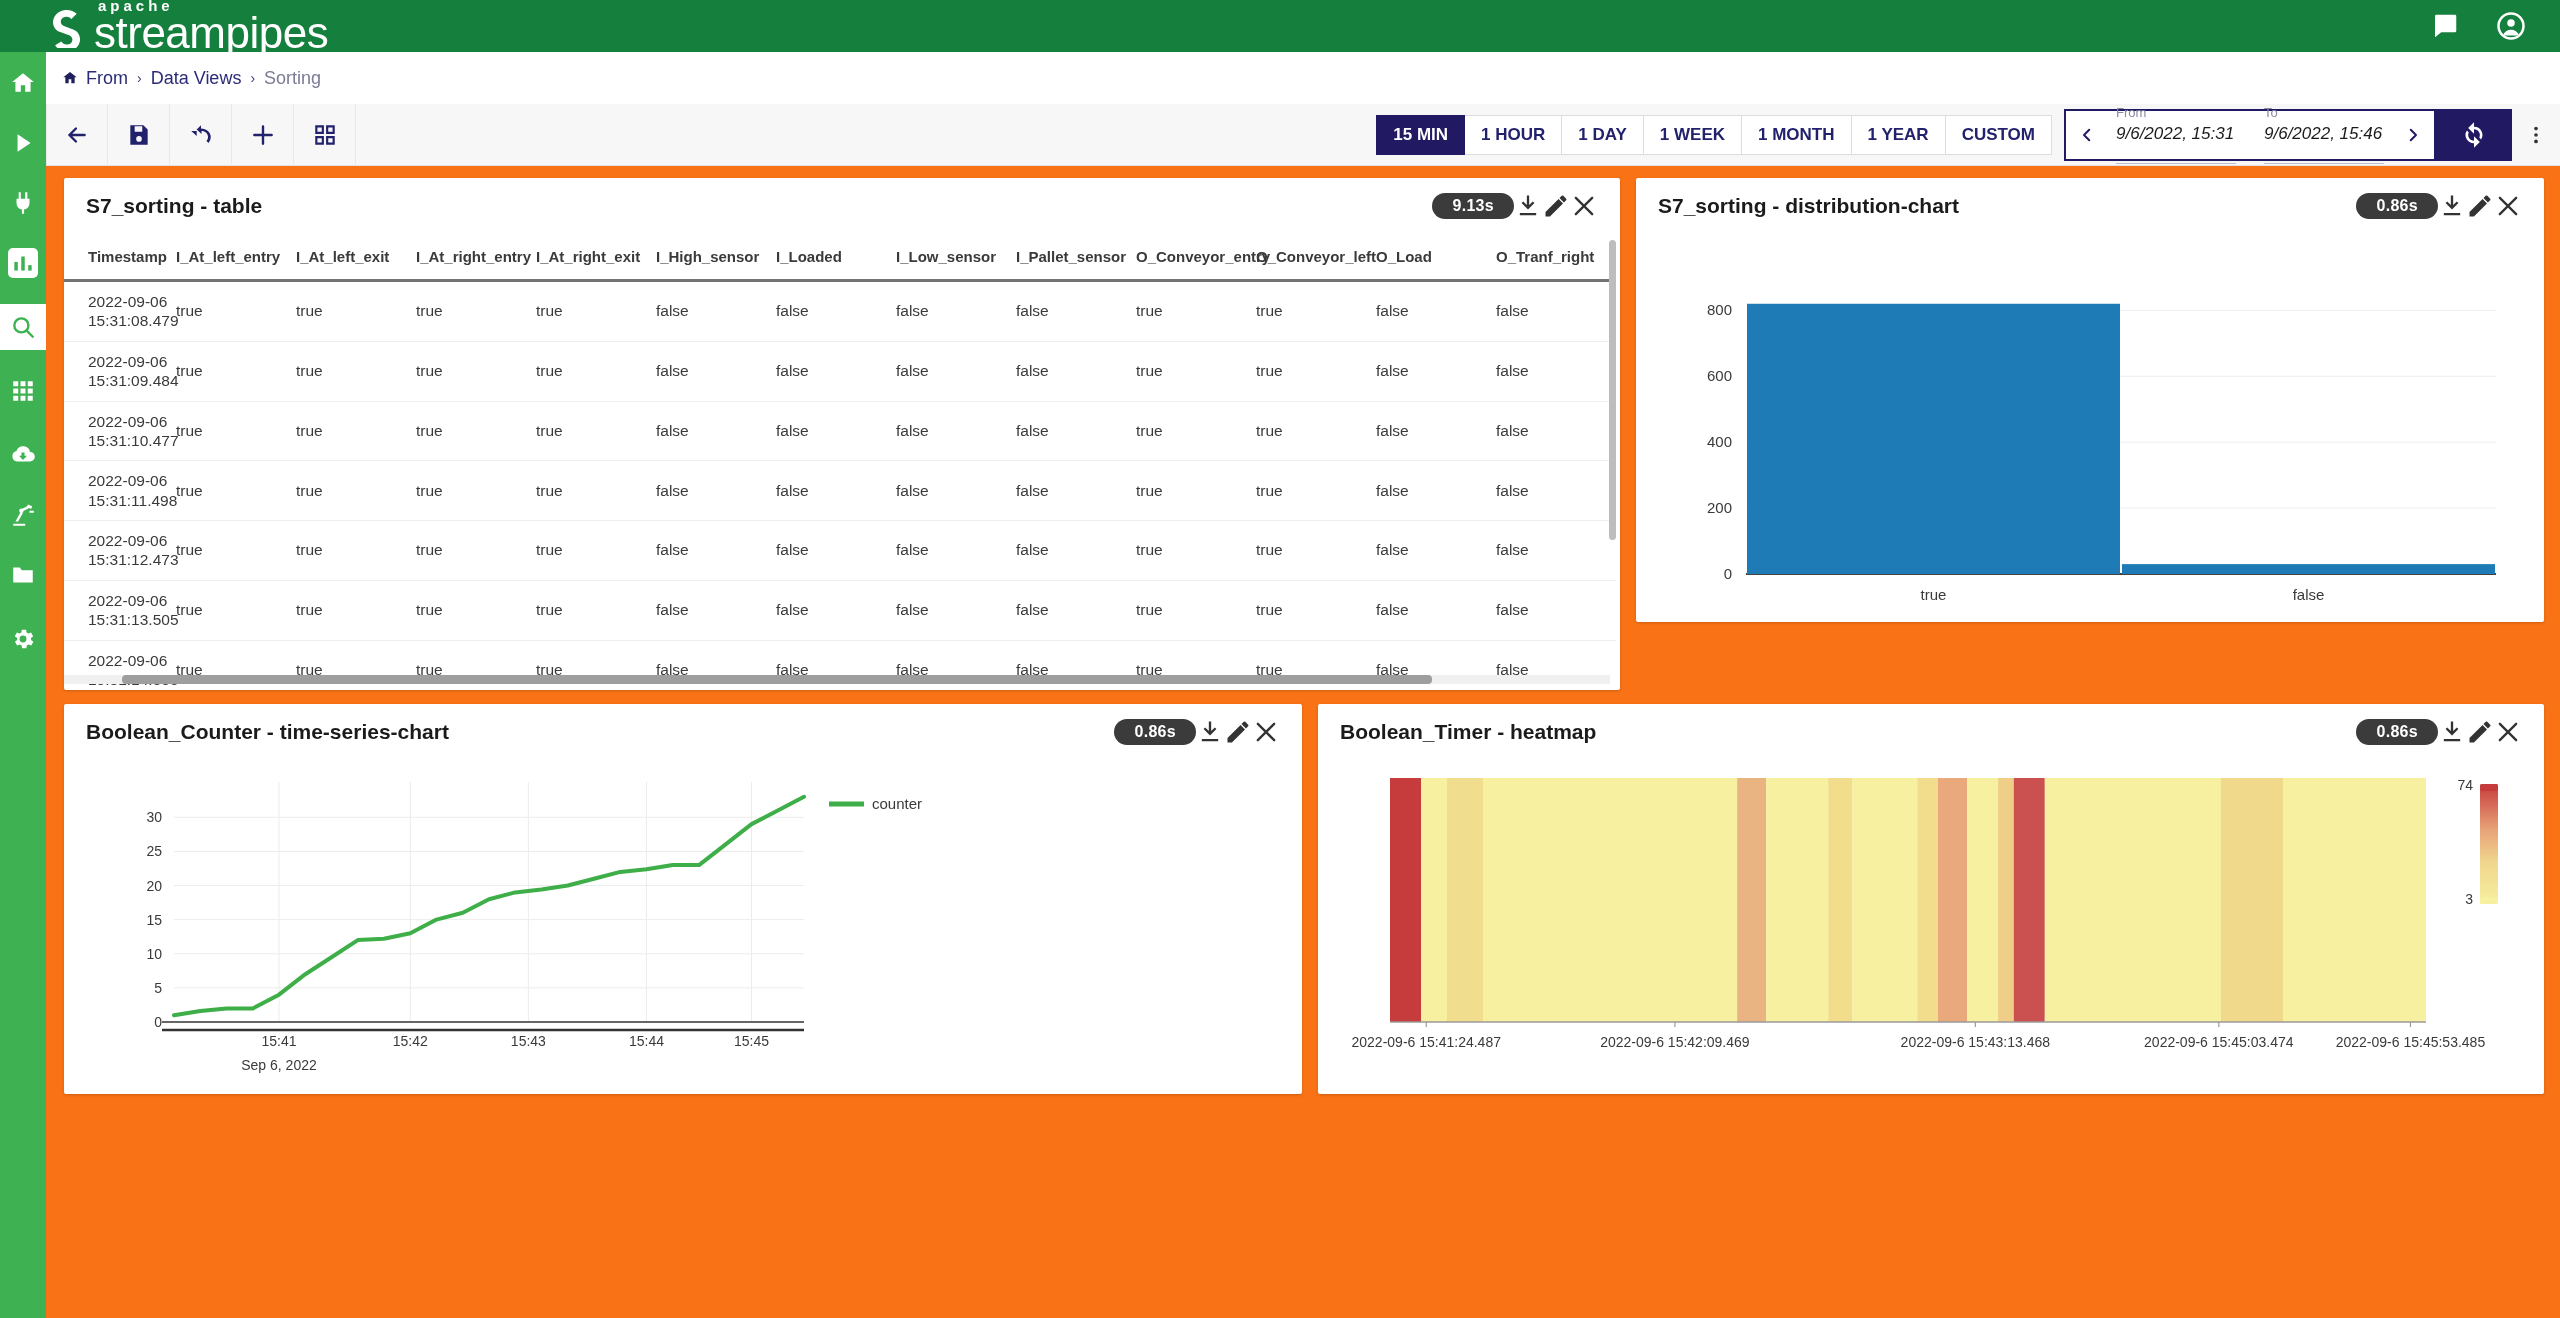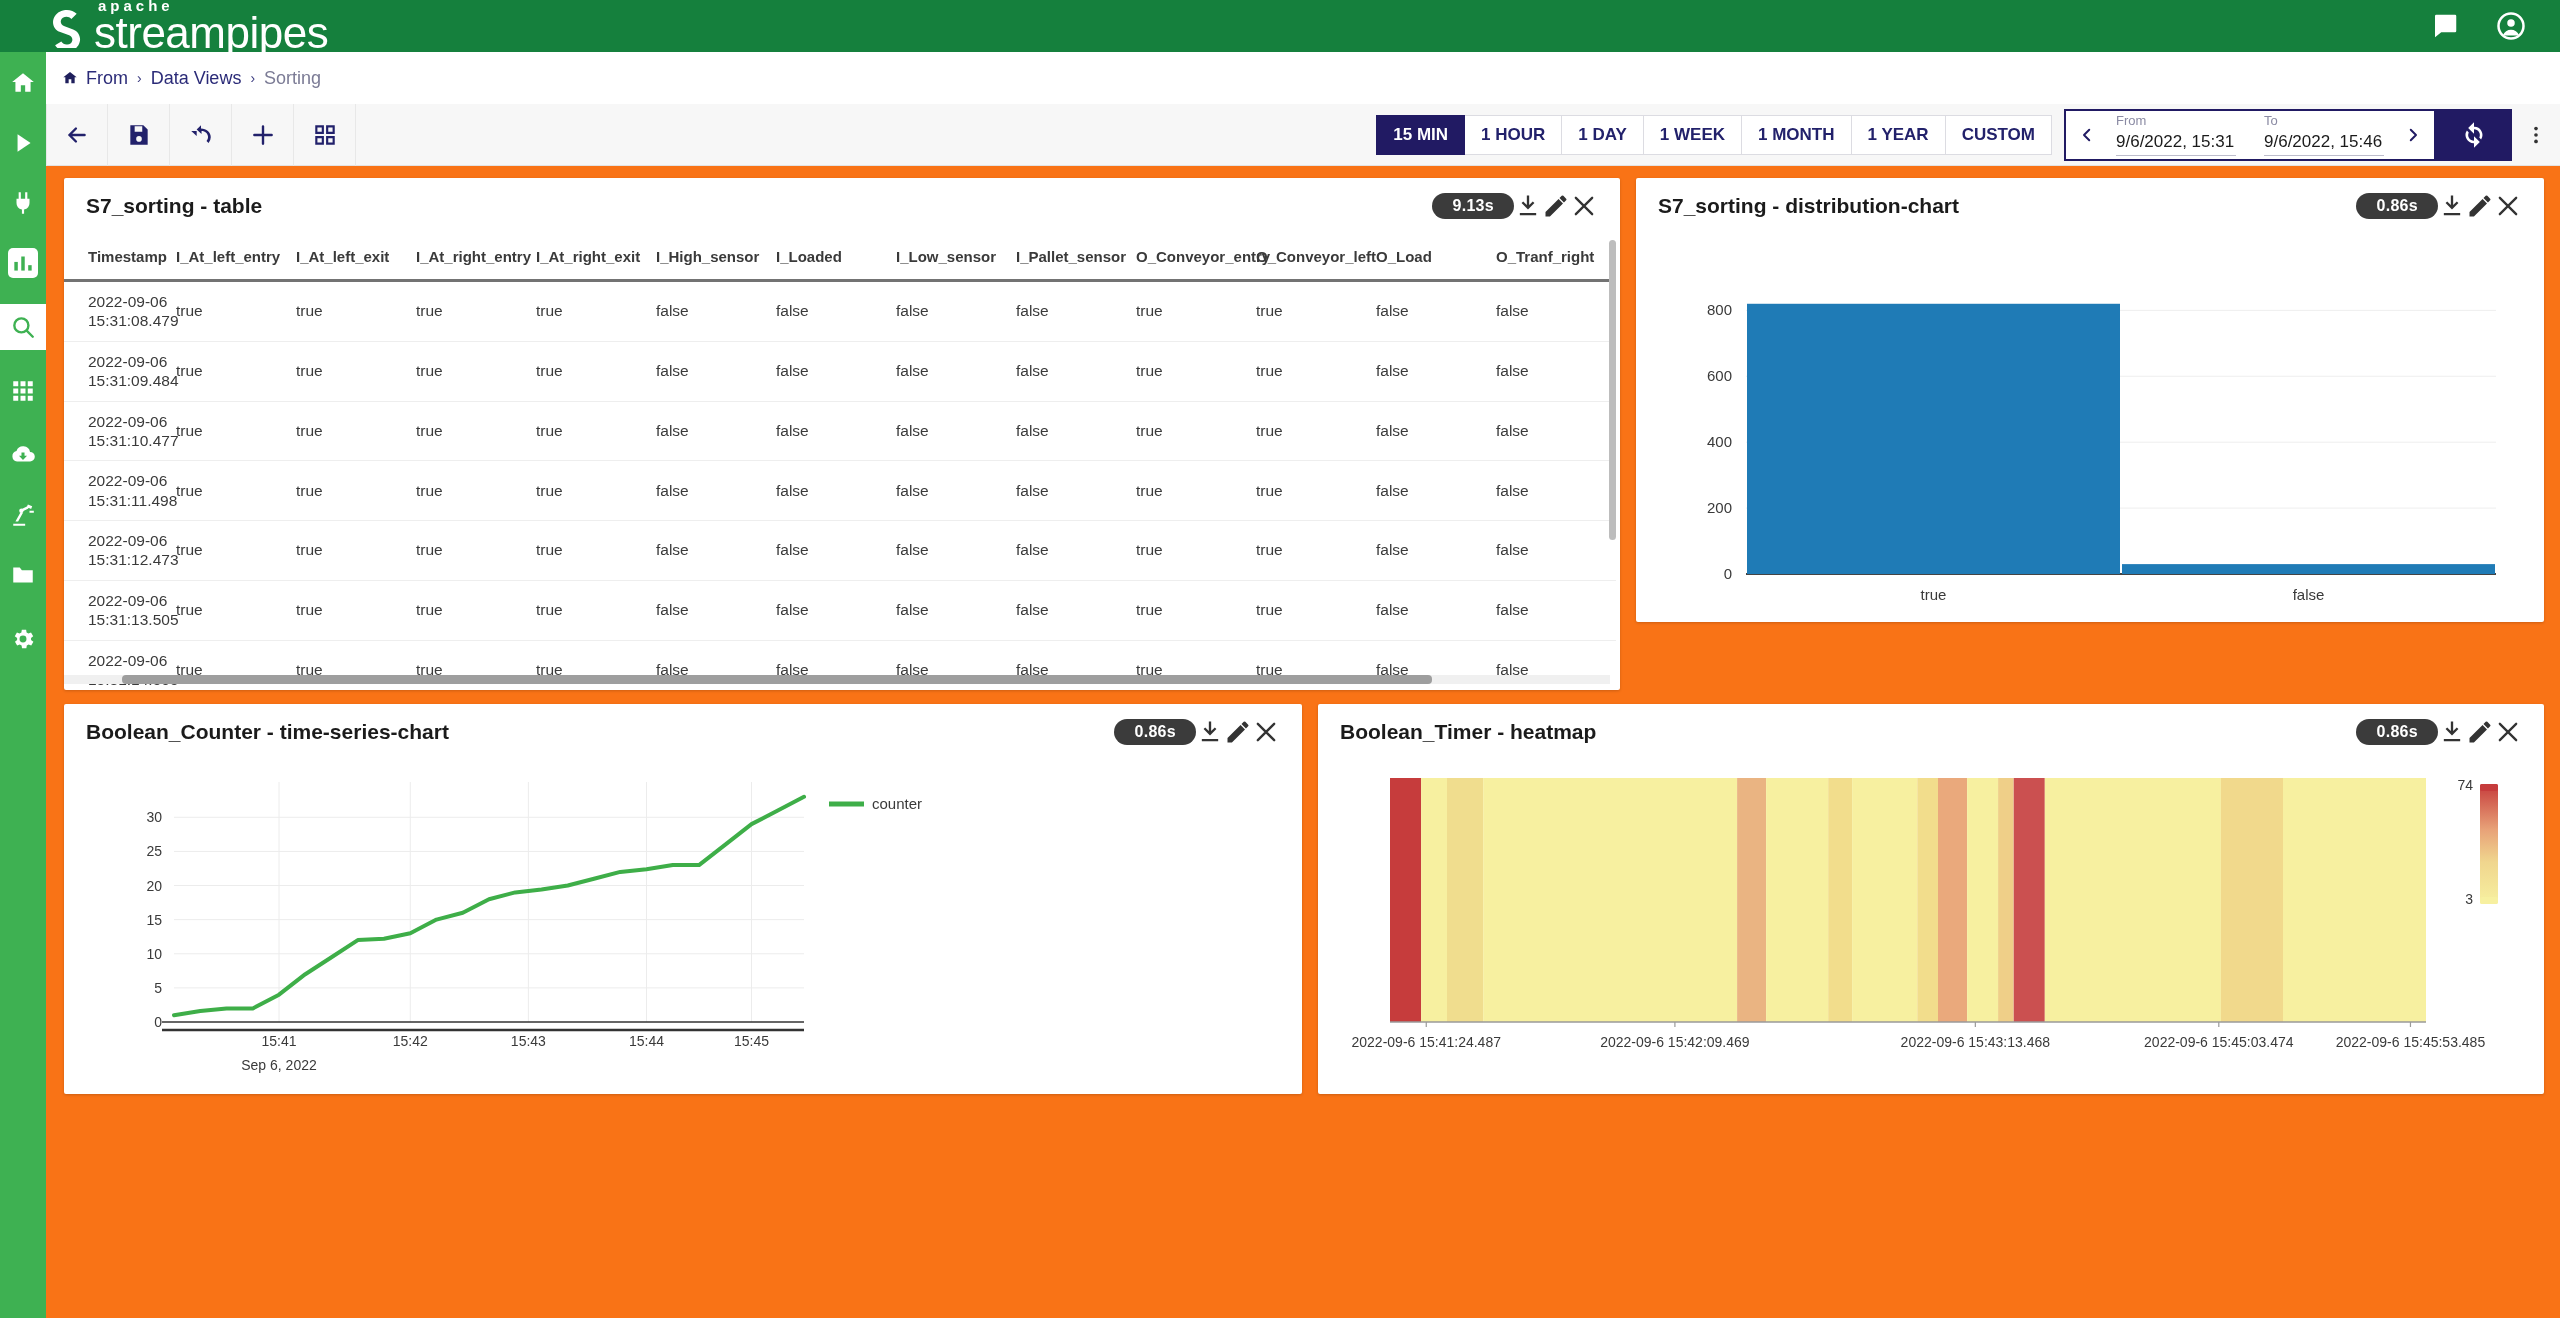--- a/index.html
+++ b/index.html
@@ -91,21 +91,21 @@
   }
   .dr-arrow {
     width: 30px; display: flex; align-items: center; justify-content: center;
     color: #211a63; cursor: pointer;
   }
   .dr-arrow svg { width: 18px; height: 22px; }
   .dr-field { padding: 0 14px; min-width: 148px; }
   .dr-label { font-size: 13px; color: #8a8aa3; display: block; line-height: 1.3; }
   .dr-value {
     font-size: 17px; color: #1b1b1b; display: block; line-height: 1.4;
-    border-bottom: 1px solid #bdbdcc; padding-bottom: 2px;
+    border-bottom: 1px solid #bdbdcc; padding-bottom: 18px; font-style: italic;
   }
   .refresh-btn {
     width: 76px; height: 52px; background: #211a63; display: flex;
     align-items: center; justify-content: center; cursor: pointer;
   }
   .refresh-btn svg { width: 28px; height: 28px; color: #fff; }
   .more-btn {
     width: 48px; height: 62px; display: flex; align-items: center; justify-content: center;
     cursor: pointer;
   }

